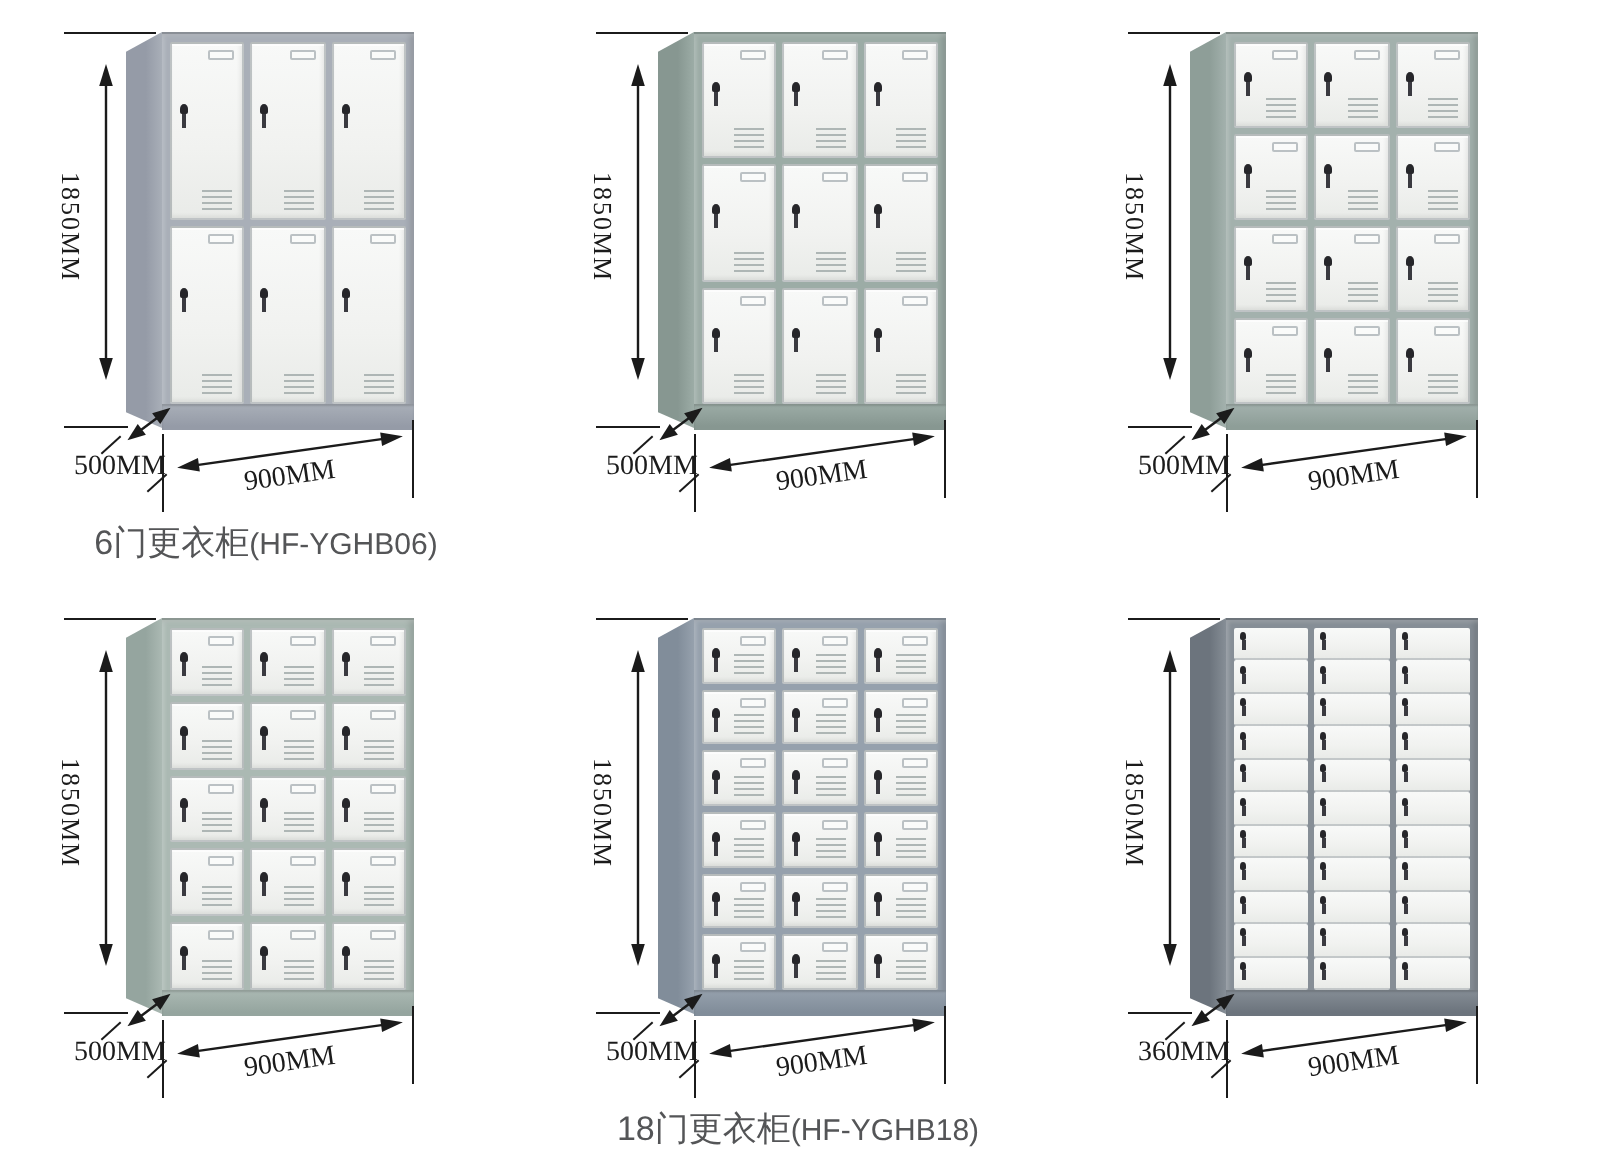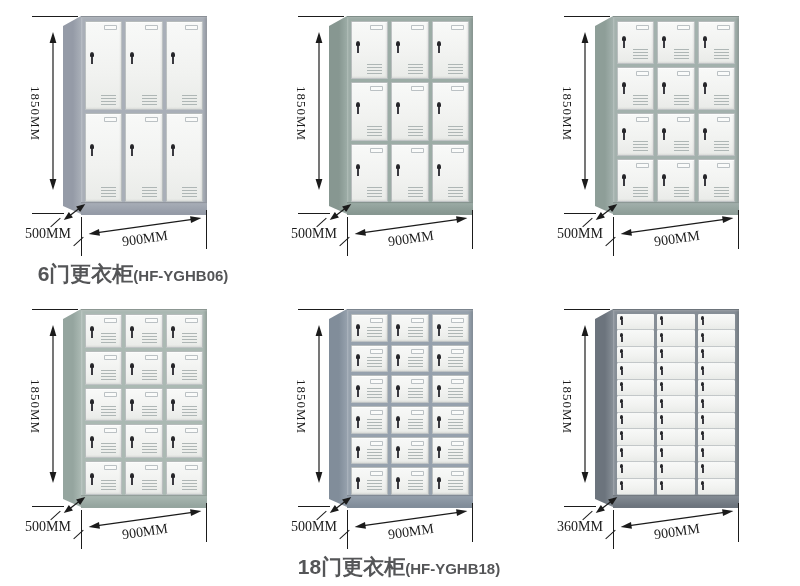--- a/index.html
+++ b/index.html
@@ -71,41 +71,41 @@
     font-family:"Liberation Serif",serif;font-size:13px;color:#1b1b1b;letter-spacing:1px;
   }
   .v-arrow{position:absolute;left:23px;top:28px;width:10px;height:158px;}
   .tick{position:absolute;background:#1b1b1b;height:1px;}
   .tick-top{left:7px;top:12px;width:46px;}
   .tick-bottom{left:7px;top:209px;width:32px;}
   .ext{position:absolute;background:#1b1b1b;width:1px;}
   .ext-left{left:56px;top:213px;height:39px;}
   .ext-right{left:181px;top:206px;height:39px;}
   .dim-d-text{
-    position:absolute;left:0px;top:222px;
+    position:absolute;left:12px;top:222px;
     font-family:"Liberation Serif",serif;font-size:14px;color:#1b1b1b;
   }
   .d-arrow{
     position:absolute;left:36px;top:203px;width:27px;height:10px;
     transform:rotate(-37deg);transform-origin:center;
   }
   .slash{position:absolute;background:#1b1b1b;width:13px;height:1px;transform:rotate(-42deg);}
   .slash-1{left:47px;top:237px;}
   .slash-2{left:24px;top:218px;}
   .w-arrow{position:absolute;left:63px;top:217px;width:114px;height:10px;transform:rotate(-8deg);}
   .dim-w-text{
     position:absolute;left:63px;top:227px;width:114px;text-align:center;
     transform:rotate(-8deg);
     font-family:"Liberation Serif",serif;font-size:14px;color:#1b1b1b;
   }
 
   
   .label{margin-top:4px;text-align:center;white-space:nowrap;color:#545557;}
-  .label .cn{font-size:21px;font-weight:bold;}
-  .label .code{font-size:15px;font-weight:bold;}
+  .label .cn{font-size:17px;font-weight:normal;}
+  .label .code{font-size:15px;font-weight:normal;}
 
   .arrow-stroke{stroke:#1b1b1b;stroke-width:1.2;}
   .arrow-fill{fill:#1b1b1b;}
 </style>
 </head>
 <body>
 
 <div class="catalog">
   <div class="cell" style="--frame: #a9afb8; --side: #959ba7;">
     <div class="illus">

